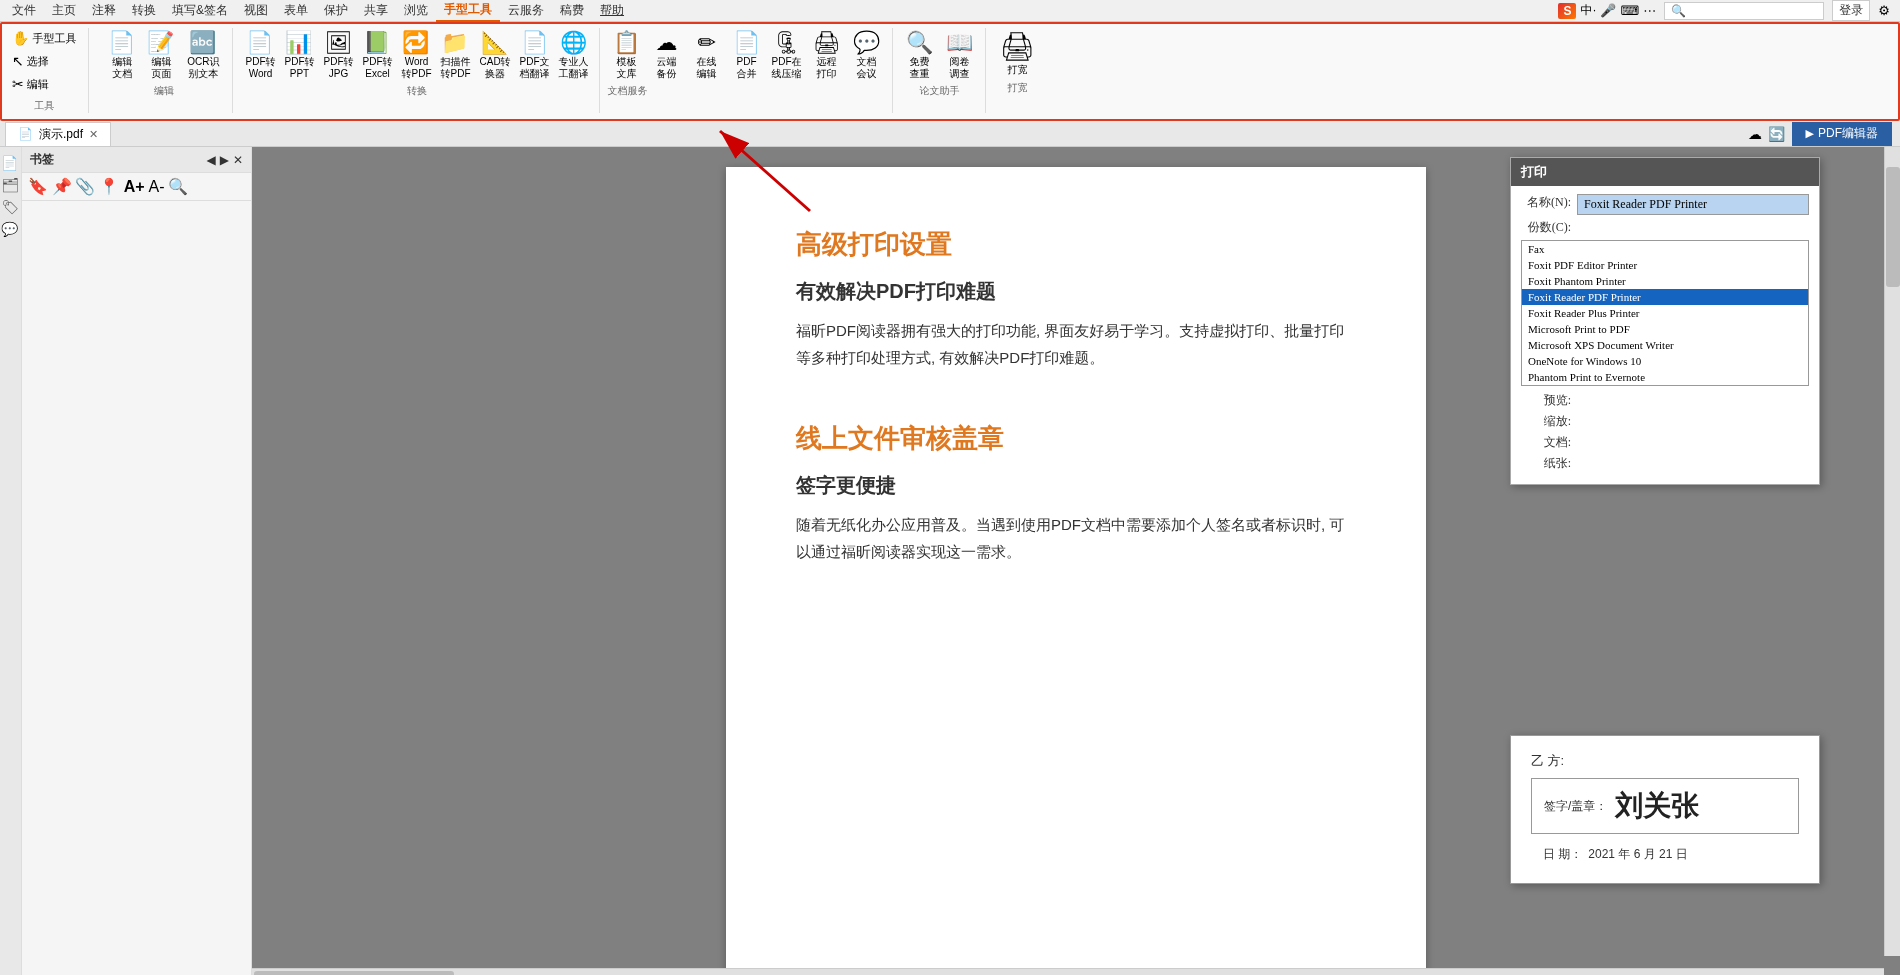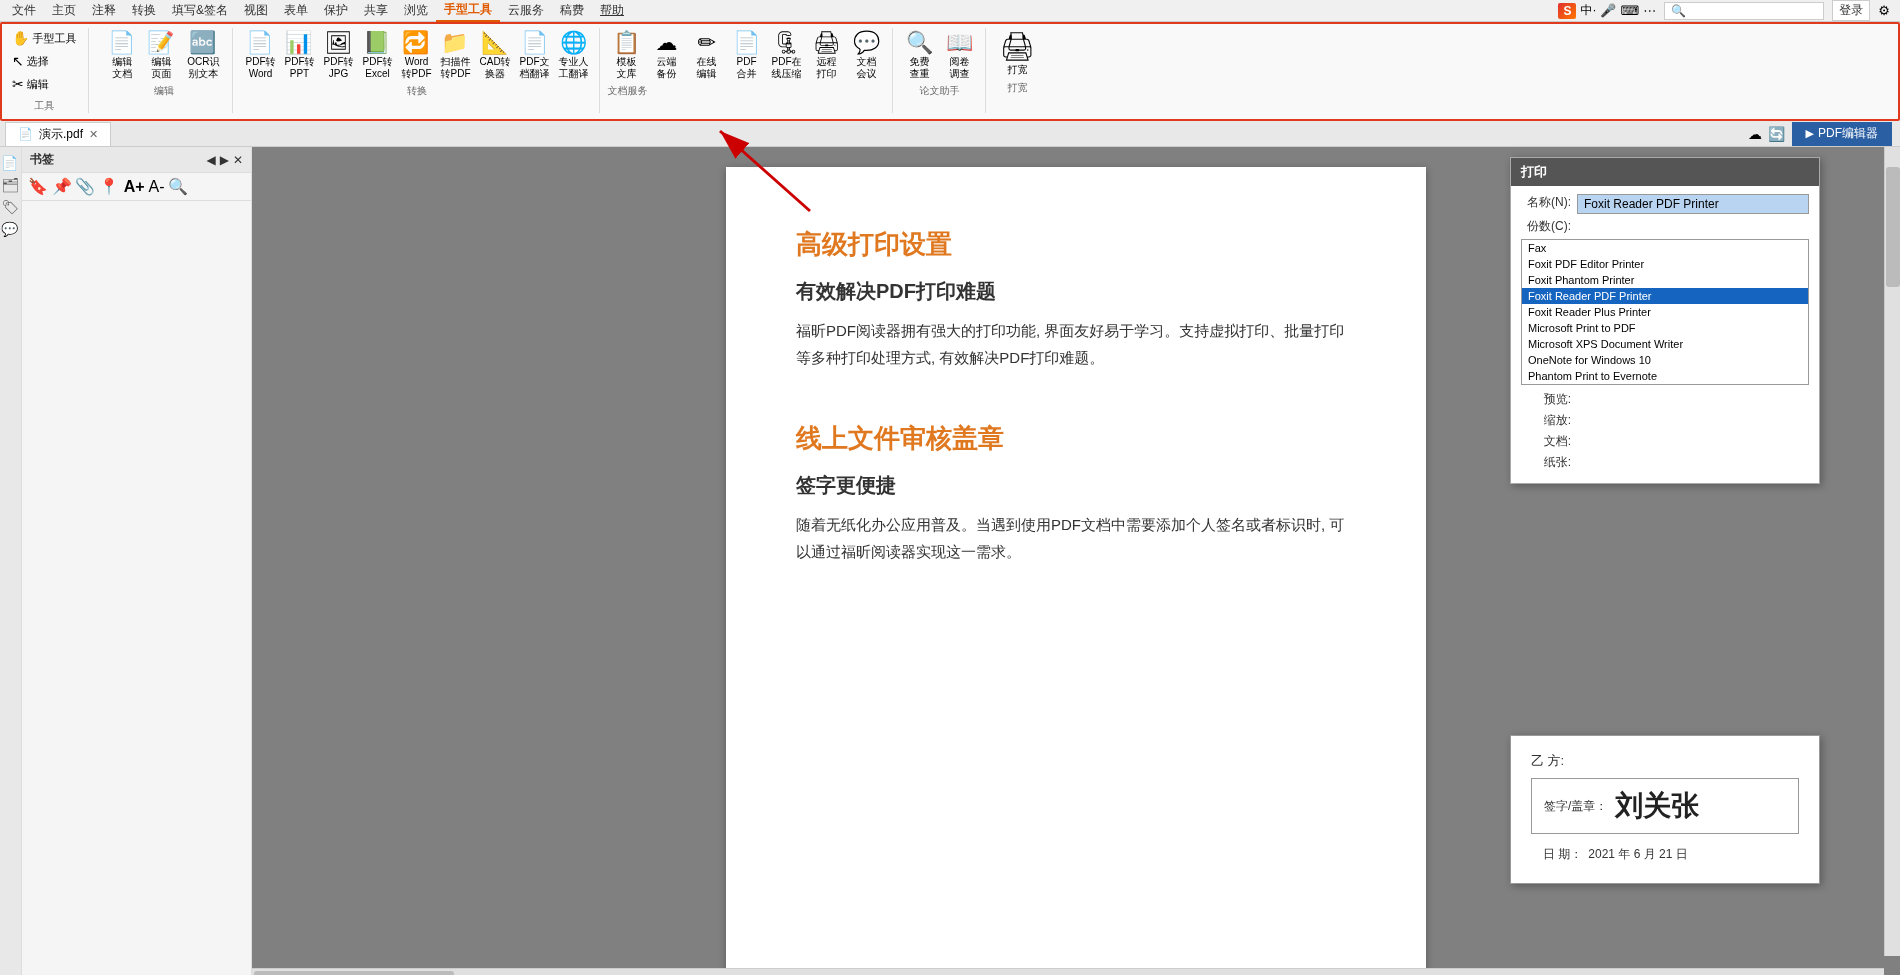--- a/index.html
+++ b/index.html
@@ -108,20 +108,21 @@
     }
     .print-dialog-header {
       background: #555;
       color: white;
       padding: 5px 10px;
       font-size: 13px;
       font-weight: bold;
     }
     .print-dialog-body {
       padding: 8px 10px;
+      font-family: Liberation Serif, serif;
     }
     .print-row {
       display: flex;
       align-items: flex-start;
       margin-bottom: 4px;
       gap: 6px;
     }
     .print-label {
       width: 50px;
       color: #333;

